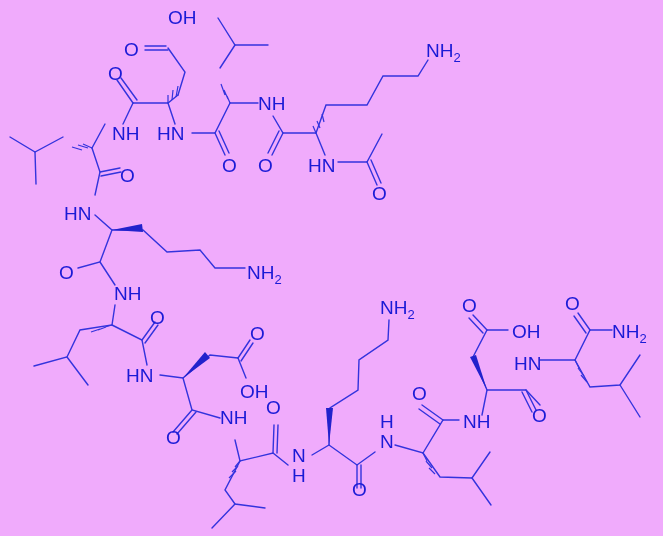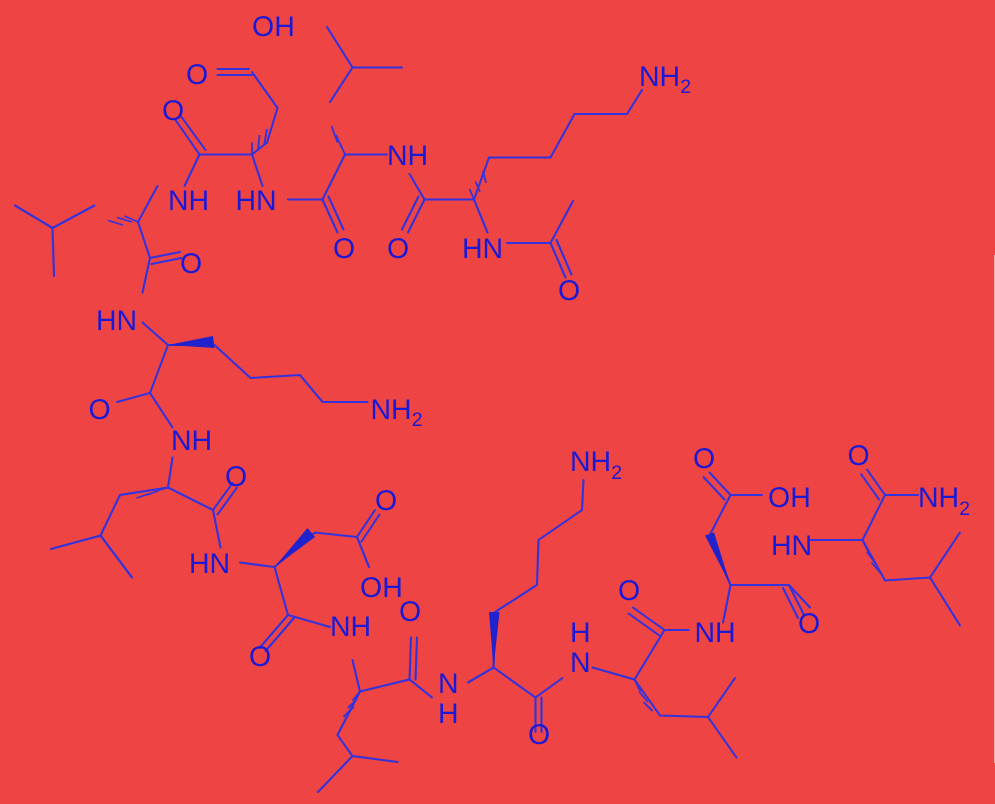--- a/index.html
+++ b/index.html
@@ -1,16 +1,16 @@
 <!DOCTYPE html>
 <html><head>
 <meta charset="utf-8">
 <style>
   html, body { margin: 0; padding: 0; background: #ffffff; }
-  #canvas { width: 663px; height: 536px; position: relative; overflow: hidden; background: #ef4444; }
+  #canvas { width: 663px; height: 536px; position: relative; overflow: hidden; background: #f0abfc; }
   svg { display: block; }
   .bond { stroke: #3333dd; stroke-width: 1.4; fill: none; stroke-linecap: round; }
   .lbl { font-family: "Liberation Sans", sans-serif; font-size: 19px; fill: #1a1ad6; }
   .sub { font-size: 13px; }
   .wedge { fill: #2222cc; }
   .hash { stroke: #3333dd; stroke-width: 1.2; }
 </style>
 </head>
 <body>
 

